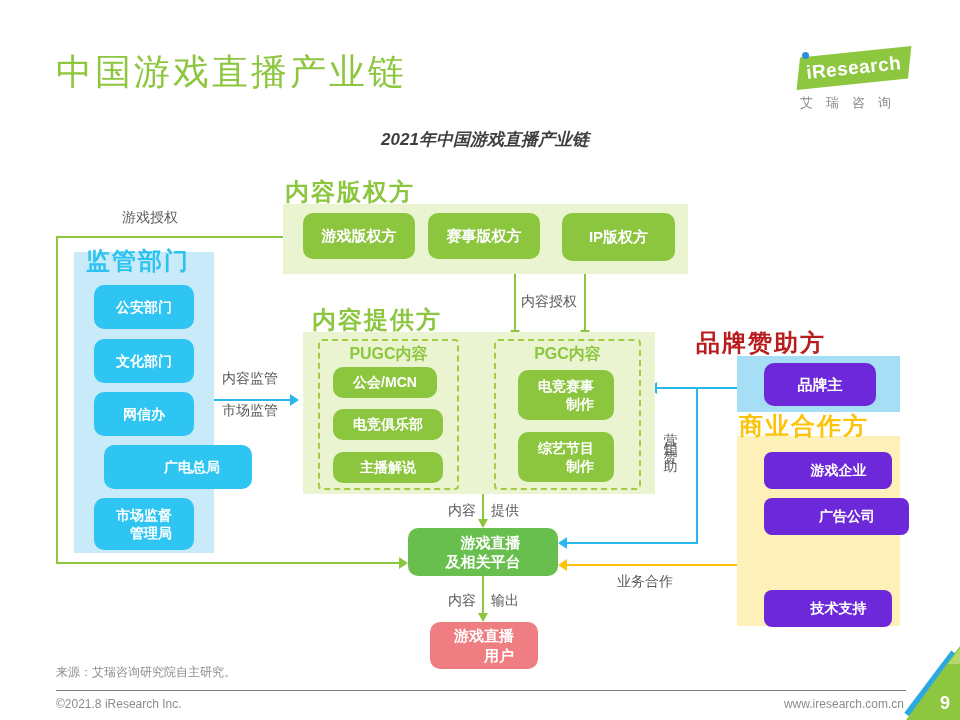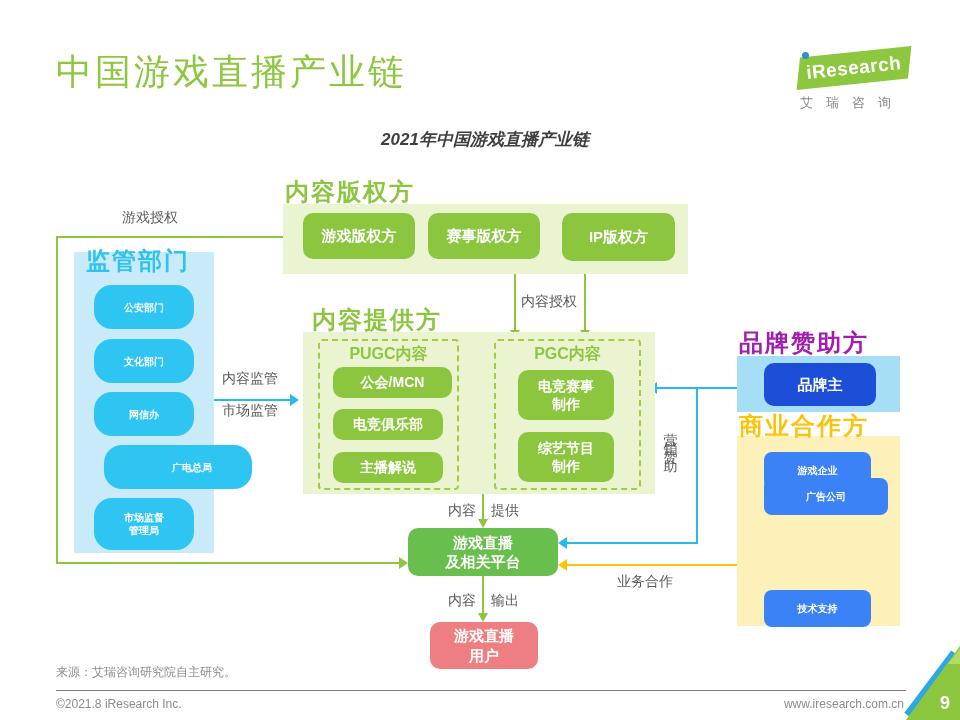--- a/index.html
+++ b/index.html
@@ -5,25 +5,25 @@
   html,body{margin:0;padding:0;}
   body{font-family:"Liberation Sans","DejaVu Sans",sans-serif;}
   #page{position:relative;width:960px;height:720px;background:#ffffff;overflow:hidden;}
   .title{position:absolute;left:56px;top:48px;font-size:36px;letter-spacing:3px;color:#8dc63f;font-weight:500;}
   .subtitle{position:absolute;left:285px;top:128px;width:400px;text-align:center;font-size:17px;font-weight:bold;color:#3f3f3f;font-style:italic;}
 
   .panel{position:absolute;}
   .heading{position:absolute;font-size:24px;font-weight:bold;letter-spacing:2px;white-space:nowrap;}
 
   .box{position:absolute;display:flex;align-items:center;justify-content:center;
-       text-align:center;color:#fff;font-weight:bold;white-space:pre-line;line-height:1.3;}
+       text-align:right;color:#fff;font-weight:bold;white-space:pre-line;line-height:1.3;}
   .bx-g{background:#8cc63f;border-radius:10px;font-size:15px;}
-  .bx-cy{background:#2fc5f2;border-radius:18px;font-size:10px;}
-  .bx-bl{background:#1d4ed8;border-radius:10px;font-size:15px;}
-  .bx-y{background:#3b82f6;border-radius:8px;font-size:10px;}
+  .bx-cy{background:#2fc5f2;border-radius:10px;font-size:14px;}
+  .bx-bl{background:#6d28d9;border-radius:10px;font-size:15px;}
+  .bx-y{background:#6d28d9;border-radius:8px;font-size:14px;padding-left:21px;}
   .bx-pg{background:#69bf4d;border-radius:10px;font-size:15px;}
   .bx-pk{background:#ef7e82;border-radius:10px;font-size:15px;}
 
   .dashed{position:absolute;border:2px dashed #a3cc44;border-radius:4px;}
   .sub-title{position:absolute;left:0;right:0;top:3px;text-align:center;
              font-size:16px;font-weight:bold;color:#8cc63f;}
 
   .lbl{position:absolute;font-size:14px;color:#5a5a5a;white-space:nowrap;}
   .vtext{writing-mode:vertical-rl;letter-spacing:9px;}
 
@@ -120,41 +120,41 @@
   <div class="box bx-cy" style="left:94px;top:392px;width:100px;height:44px;">网信办</div>
   <div class="box bx-cy" style="left:104px;top:445px;width:120px;height:44px;padding-left:28px;">广电总局</div>
   <div class="box bx-cy" style="left:94px;top:498px;width:100px;height:52px;">市场监督
 管理局</div>
 
   <div class="panel" style="left:303px;top:332px;width:352px;height:162px;background:#ebf4d1;"></div>
   <div class="heading" style="left:312px;top:304px;color:#8cc63f;">内容提供方</div>
 
   <div class="dashed" style="left:318px;top:339px;width:137px;height:147px;">
     <div class="sub-title">PUGC内容</div>
-    <div class="box bx-g" style="left:13px;top:26px;width:119px;height:31px;font-size:14px;">公会/MCN</div>
+    <div class="box bx-g" style="left:13px;top:26px;width:104px;height:31px;font-size:14px;">公会/MCN</div>
     <div class="box bx-g" style="left:13px;top:68px;width:110px;height:31px;font-size:14px;">电竞俱乐部</div>
     <div class="box bx-g" style="left:13px;top:111px;width:110px;height:31px;font-size:14px;">主播解说</div>
   </div>
 
   <div class="dashed" style="left:494px;top:339px;width:143px;height:147px;">
     <div class="sub-title">PGC内容</div>
     <div class="box bx-g" style="left:22px;top:29px;width:96px;height:50px;font-size:14px;">电竞赛事
 制作</div>
     <div class="box bx-g" style="left:22px;top:91px;width:96px;height:50px;font-size:14px;">综艺节目
 制作</div>
   </div>
 
   <div class="panel" style="left:737px;top:356px;width:163px;height:56px;background:#a6dff5;"></div>
-  <div class="heading" style="left:739px;top:327px;color:#a21caf;text-align:center;">品牌赞助方</div>
+  <div class="heading" style="left:696px;top:327px;color:#b91c1c;text-align:center;">品牌赞助方</div>
   <div class="box bx-bl" style="left:764px;top:363px;width:112px;height:43px;">品牌主</div>
 
   <div class="panel" style="left:737px;top:436px;width:163px;height:190px;background:#fdf0b9;"></div>
   <div class="heading" style="left:739px;top:410px;color:#fdc309;">商业合作方</div>
   <div class="box bx-y" style="left:764px;top:452px;width:107px;height:37px;">游戏企业</div>
-  <div class="box bx-y" style="left:764px;top:478px;width:124px;height:37px;">广告公司</div>
+  <div class="box bx-y" style="left:764px;top:498px;width:124px;height:37px;">广告公司</div>
   <div class="box bx-y" style="left:764px;top:590px;width:107px;height:37px;">技术支持</div>
 
   <div class="box bx-pg" style="left:408px;top:528px;width:150px;height:48px;">游戏直播
 及相关平台</div>
   <div class="box bx-pk" style="left:430px;top:622px;width:108px;height:47px;">游戏直播
 用户</div>
 
   <div class="src">来源：艾瑞咨询研究院自主研究。</div>
   <div class="rule"></div>
   <div class="foot" style="left:56px;">©2021.8 iResearch Inc.</div>

